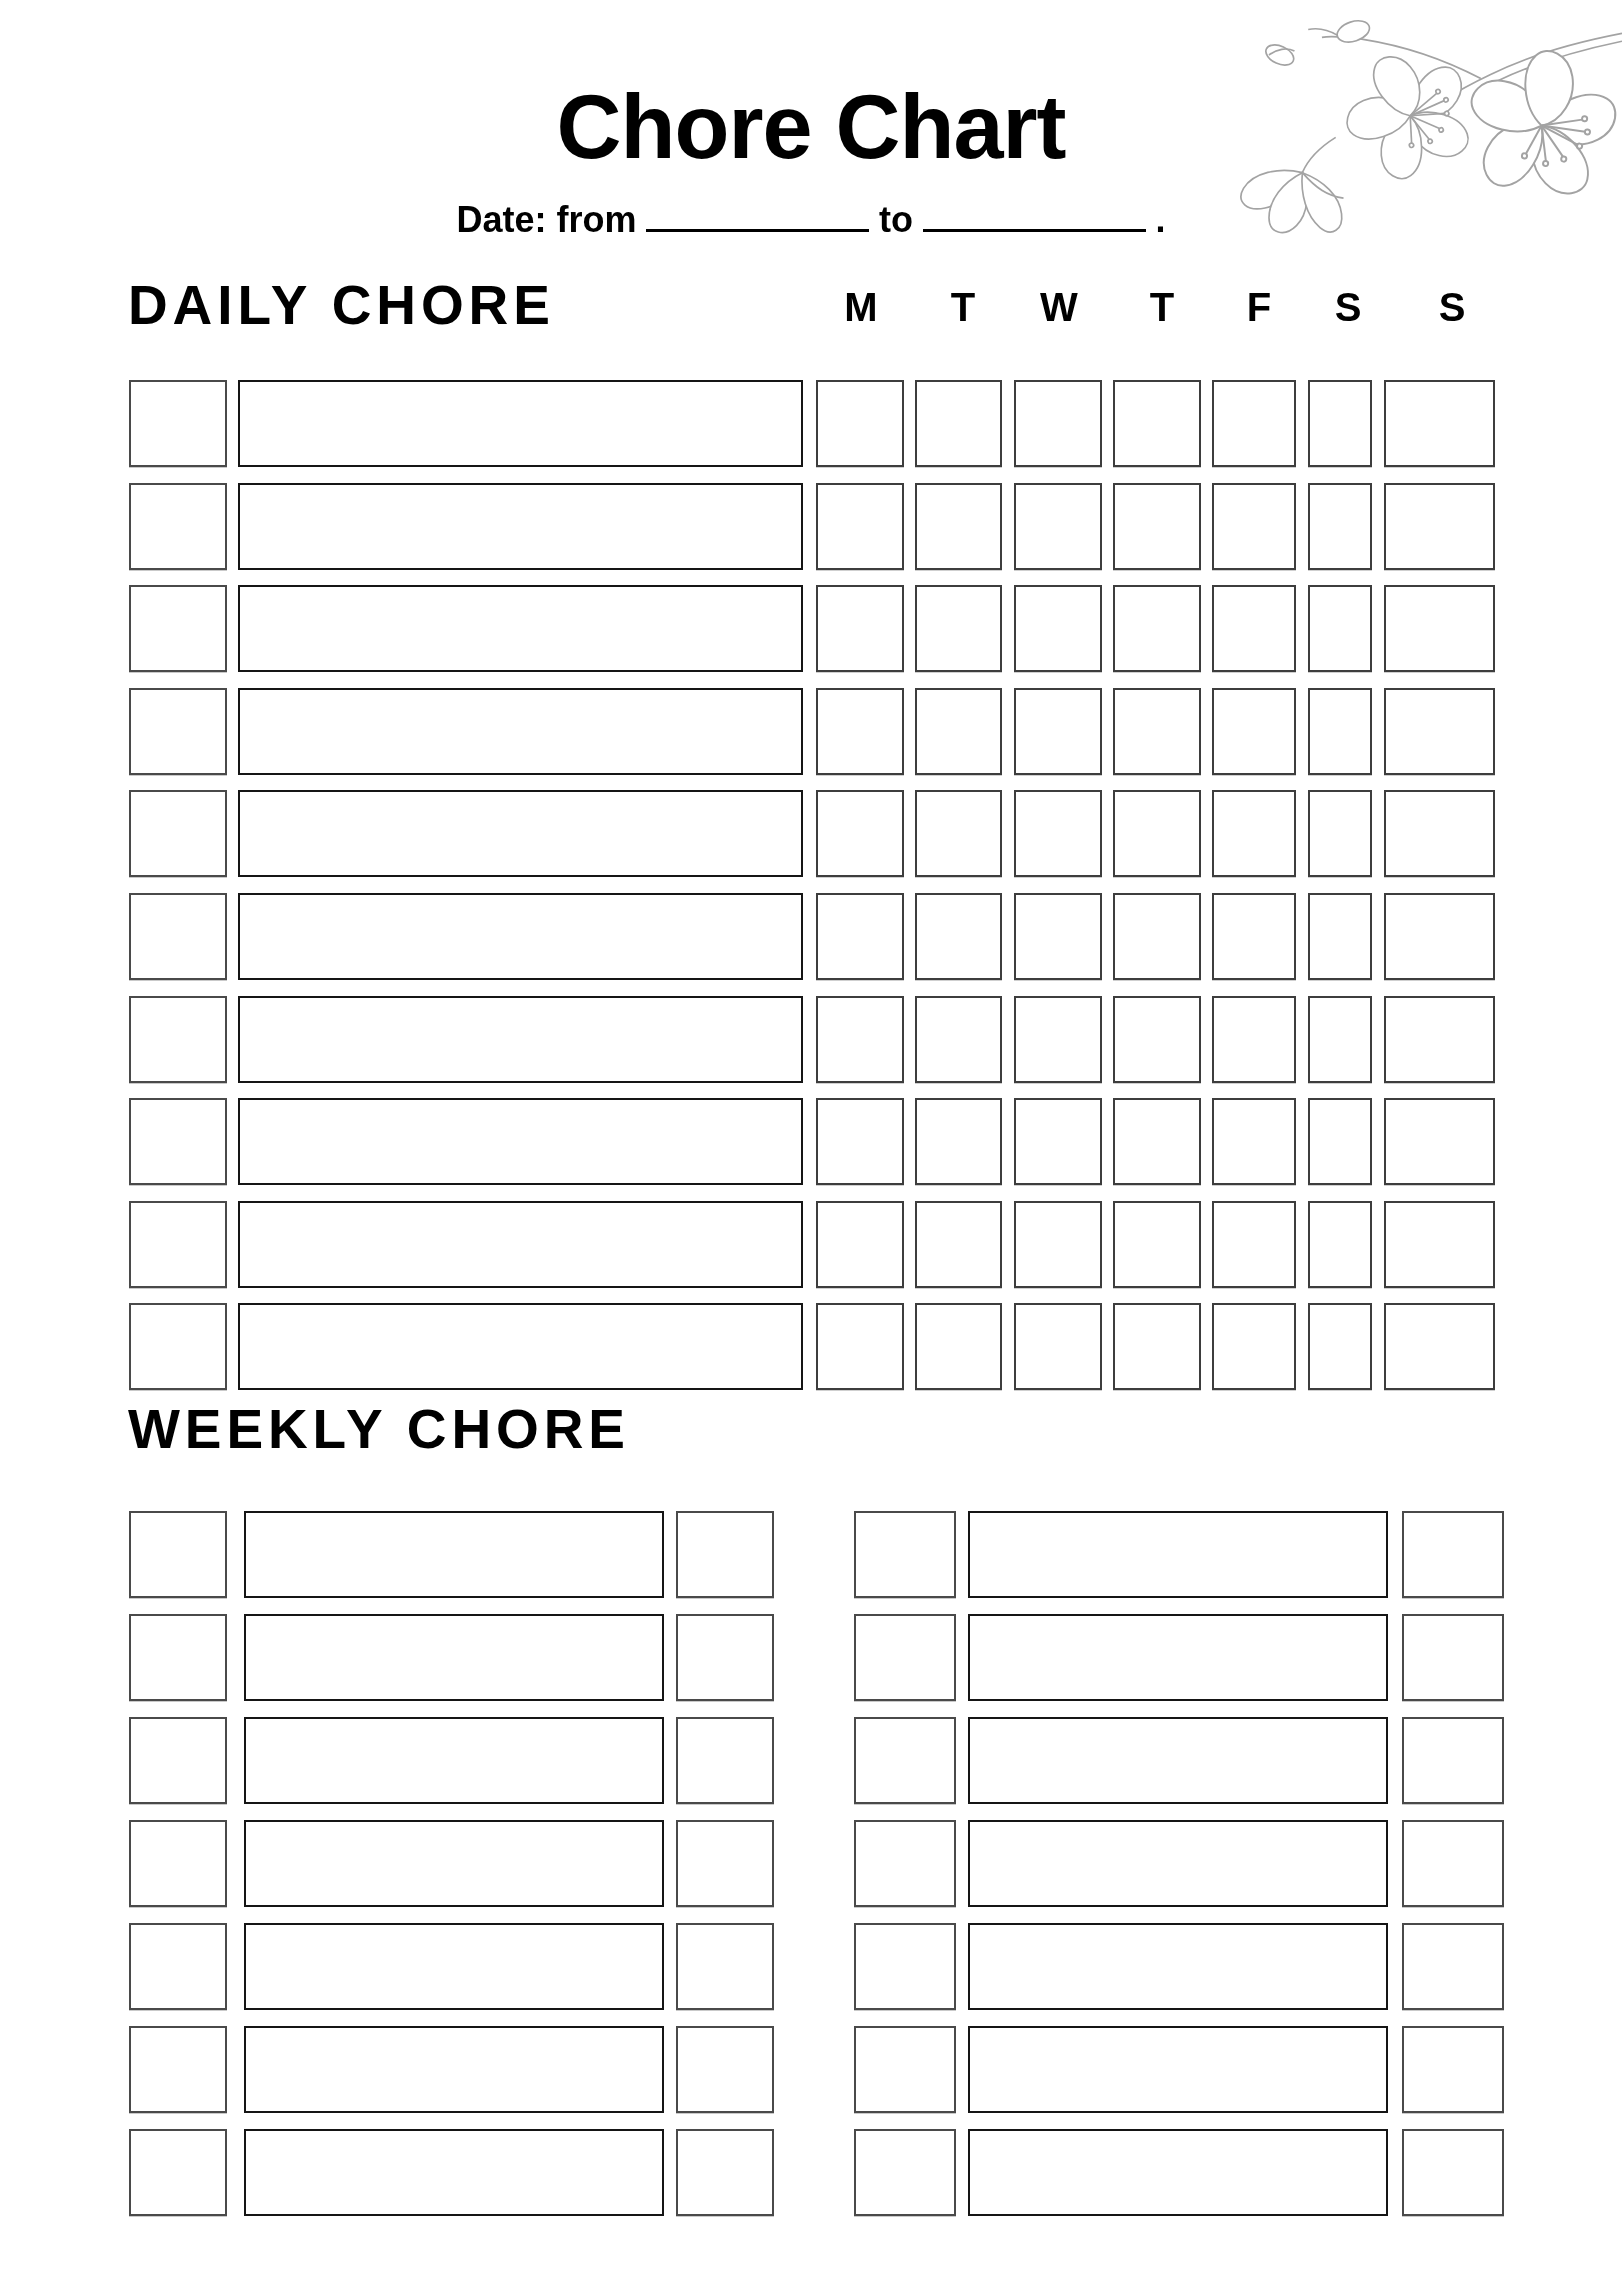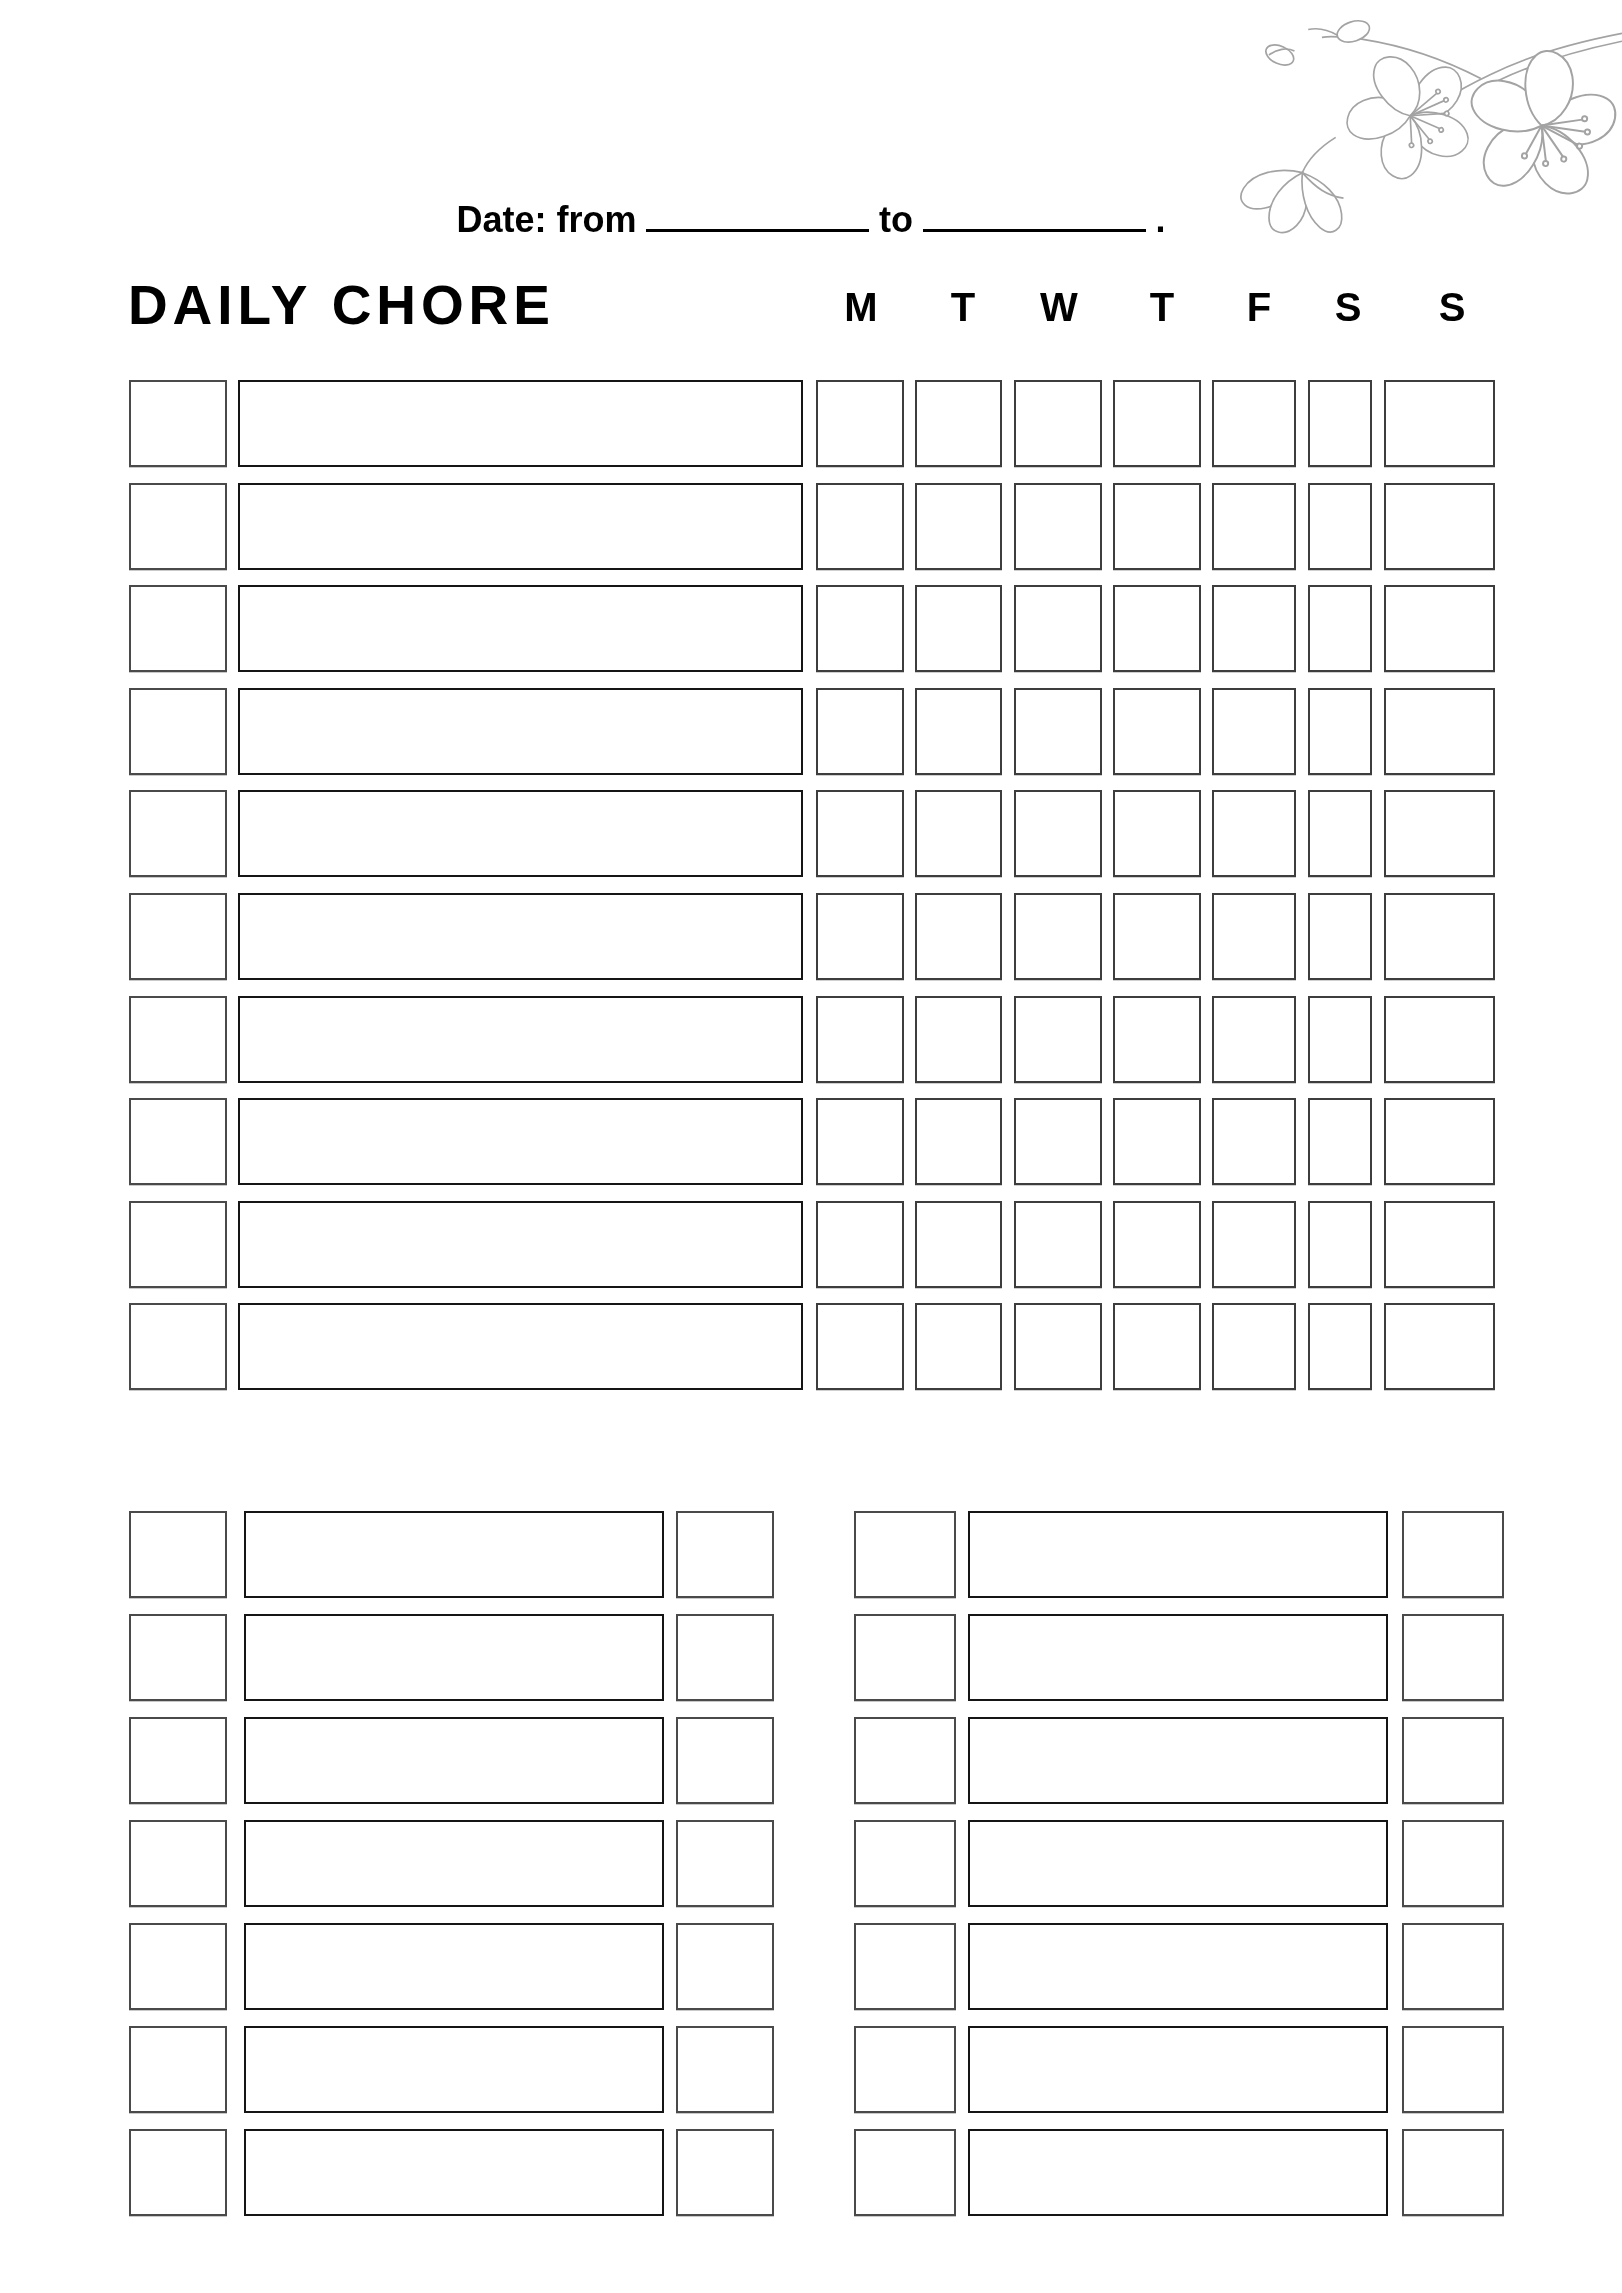--- a/index.html
+++ b/index.html
@@ -104,20 +104,21 @@
         </g>
 
       <path d="M120,140 C104,150 92,162 86,176" fill="none"></path>
       <path d="M86,176 C62,170 36,176 26,192 C18,206 30,216 48,212 C66,208 80,194 86,176 Z"></path>
       <path d="M86,176 C66,186 52,204 52,222 C52,238 68,242 80,230 C92,218 94,196 86,176 Z"></path>
       <path d="M86,176 C84,198 90,220 104,232 C116,242 128,234 126,218 C124,200 108,184 86,176 Z"></path>
       <path d="M86,176 C100,192 112,200 128,202" fill="none"></path>
     </g>
   </svg>
 
+  <div id="title" class="abs">Chore Chart</div>
   <div id="date-line" class="abs"><span>Date: from</span><span class="blank"></span><span>to</span><span class="blank"></span><span>.</span></div>
 
   <div id="daily-heading" class="abs section-heading">DAILY CHORE</div>
   <div id="day-letters">
       <div class="day-letter" style="left: 861px;">M</div>
       <div class="day-letter" style="left: 963px;">T</div>
       <div class="day-letter" style="left: 1059px;">W</div>
       <div class="day-letter" style="left: 1162px;">T</div>
       <div class="day-letter" style="left: 1259px;">F</div>
       <div class="day-letter" style="left: 1348px;">S</div>
@@ -209,20 +210,21 @@
       <div class="field" style="left: 238px; top: 1303px; width: 565px; height: 87px;"></div>
       <div class="daybox" style="left: 816px; top: 1303px; width: 88px; height: 87px;"></div>
       <div class="daybox" style="left: 915px; top: 1303px; width: 87px; height: 87px;"></div>
       <div class="daybox" style="left: 1014px; top: 1303px; width: 88px; height: 87px;"></div>
       <div class="daybox" style="left: 1113px; top: 1303px; width: 88px; height: 87px;"></div>
       <div class="daybox" style="left: 1212px; top: 1303px; width: 84px; height: 87px;"></div>
       <div class="daybox" style="left: 1308px; top: 1303px; width: 64px; height: 87px;"></div>
       <div class="daybox" style="left: 1384px; top: 1303px; width: 111px; height: 87px;"></div>
     </div>
 
+  <div id="weekly-heading" class="abs section-heading">WEEKLY CHORE</div>
   <div id="weekly-grid">
       <div class="cb" style="left: 129px; top: 1511px; width: 98px; height: 87px;"></div>
       <div class="field" style="left: 244px; top: 1511px; width: 420px; height: 87px;"></div>
       <div class="cb" style="left: 676px; top: 1511px; width: 98px; height: 87px;"></div>
       <div class="cb" style="left: 129px; top: 1614px; width: 98px; height: 87px;"></div>
       <div class="field" style="left: 244px; top: 1614px; width: 420px; height: 87px;"></div>
       <div class="cb" style="left: 676px; top: 1614px; width: 98px; height: 87px;"></div>
       <div class="cb" style="left: 129px; top: 1717px; width: 98px; height: 87px;"></div>
       <div class="field" style="left: 244px; top: 1717px; width: 420px; height: 87px;"></div>
       <div class="cb" style="left: 676px; top: 1717px; width: 98px; height: 87px;"></div>

